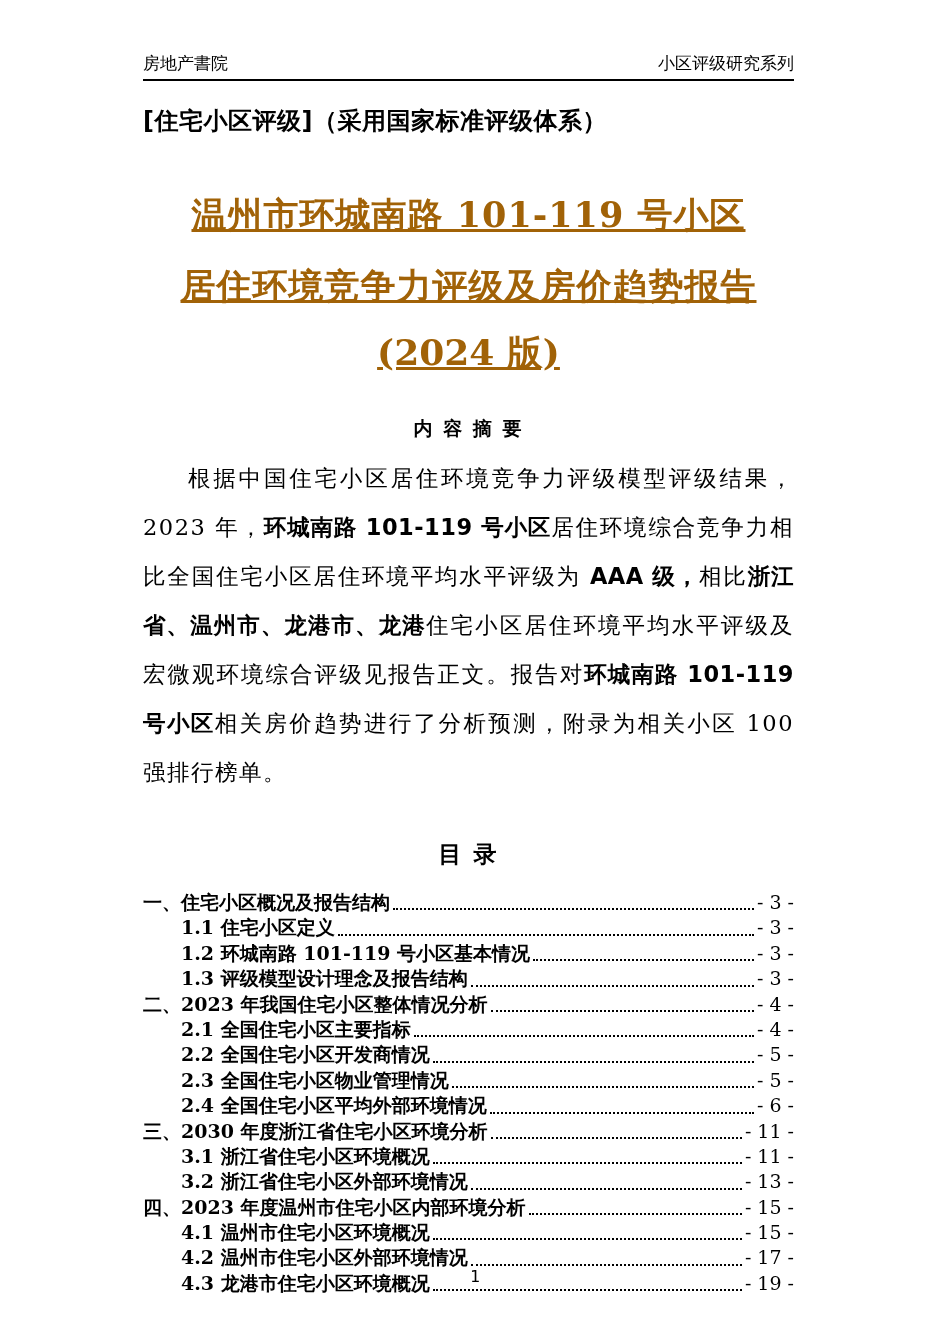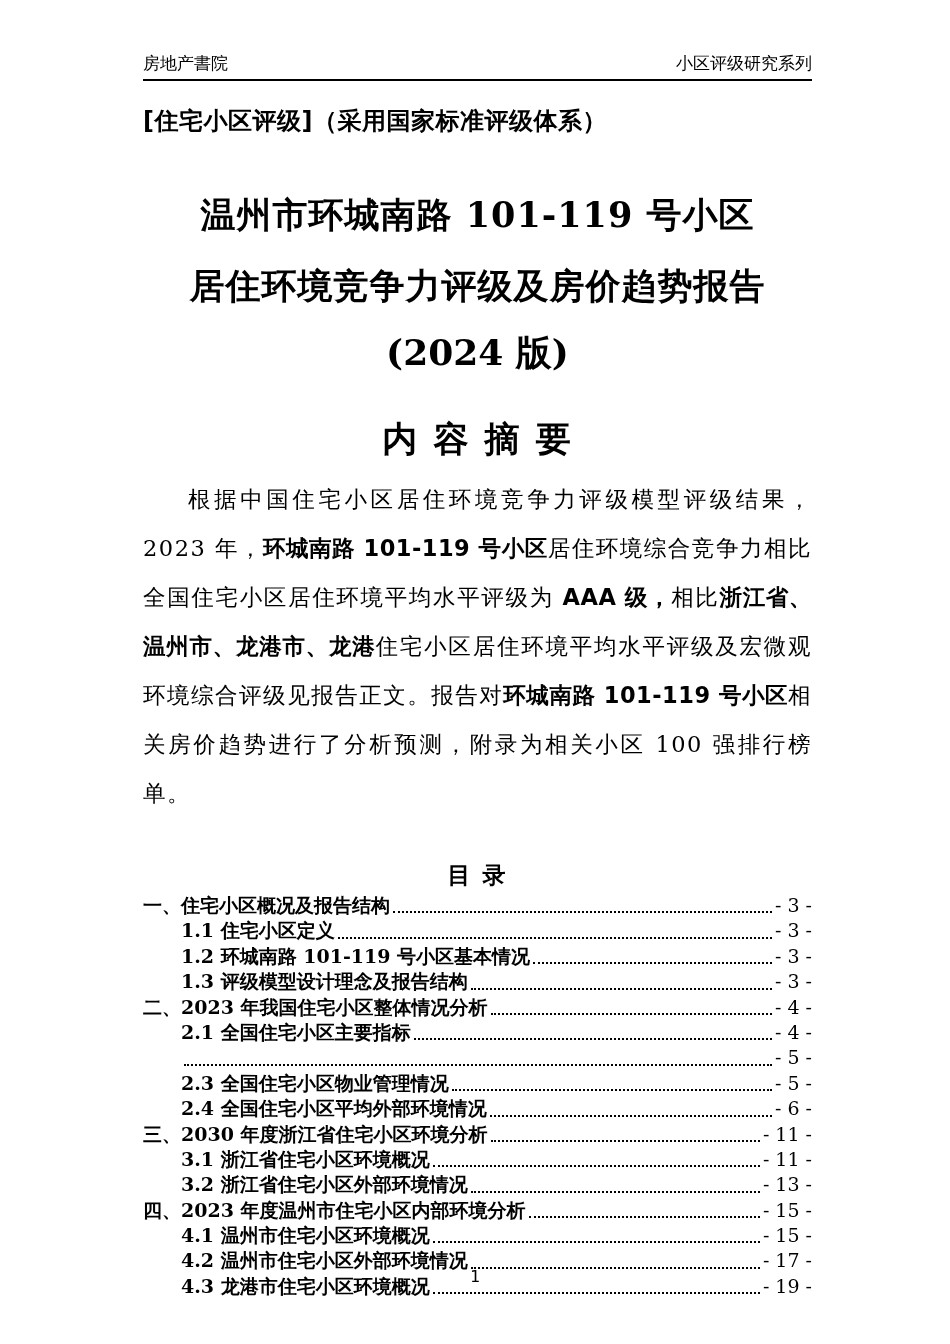--- a/index.html
+++ b/index.html
@@ -9,21 +9,21 @@
     height: 1344px;
     margin: 0 auto;
     background: #ffffff;
     color: #000000;
     font-family: "DejaVu Serif", "Liberation Serif", serif;
     overflow: hidden;
   }
   .content {
     position: absolute;
     left: 143px;
-    right: 138px;
+    right: 156px;
     top: 52px;
   }
   
   .hdr-row {
     display: flex;
     justify-content: space-between;
     align-items: flex-end;
     font-family: "DejaVu Sans", "Liberation Sans", sans-serif;
     font-size: 17px;
     line-height: 22px;
@@ -34,62 +34,62 @@
     margin: 5px 0 0 0;
   }
   .tagline {
     margin-top: 24px;
     font-family: "DejaVu Sans", "Liberation Sans", sans-serif;
     font-weight: bold;
     font-size: 24px;
     letter-spacing: 0.5px;
   }
   
-  .title-block { margin-top: 56px; text-align: center; color: #000000; }
+  .title-block { margin-top: 56px; text-align: center; color: #a16207; text-decoration: underline; }
   .title-line1, .title-line2 {
     font-weight: bold;
     font-size: 35px;
     letter-spacing: 1px;
     line-height: 44px;
   }
   .title-line2 { margin-top: 27px; }
   .title-edition {
     margin-top: 26px;
     font-weight: bold;
     font-size: 36px;
     line-height: 36px;
   }
   
   .summary-title {
     margin-top: 46px;
     text-align: center;
     font-family: "DejaVu Sans", "Liberation Sans", sans-serif;
     font-weight: bold;
-    font-size: 35px;
+    font-size: 19px;
     letter-spacing: 2px;
   }
   .summary-para {
     margin-top: 12px;
     font-size: 22.5px;
     line-height: 49px;
     text-align: justify;
     text-indent: 2em;
     letter-spacing: 1.5px;
   }
   .summary-para .b { font-weight: bold; font-family: "DejaVu Sans", "Liberation Sans", sans-serif; letter-spacing: 0.5px; }
   
   .toc-title {
     margin-top: 42px;
     text-align: center;
     font-family: "DejaVu Sans", "Liberation Sans", sans-serif;
     font-weight: bold;
     font-size: 23px;
     letter-spacing: 2px;
   }
-  .toc-list { margin-top: 2px; }
+  .toc-list { margin-top: 20px; }
   .toc-row {
     display: flex;
     align-items: flex-end;
     font-size: 19px;
     line-height: 25.4px;
     height: 25.4px;
     font-weight: bold;
     white-space: nowrap;
   }
   .toc-row.sub { padding-left: 38px; }
@@ -161,20 +161,21 @@
         <span>二、2023 年我国住宅小区整体情况分析</span>
         <span class="toc-leader"></span>
         <span class="toc-page">- 4 -</span>
       </div>
       <div class="toc-row sub">
         <span>2.1 全国住宅小区主要指标</span>
         <span class="toc-leader"></span>
         <span class="toc-page">- 4 -</span>
       </div>
       <div class="toc-row sub">
+        <span>2.2 全国住宅小区开发商情况</span>
         <span class="toc-leader"></span>
         <span class="toc-page">- 5 -</span>
       </div>
       <div class="toc-row sub">
         <span>2.3 全国住宅小区物业管理情况</span>
         <span class="toc-leader"></span>
         <span class="toc-page">- 5 -</span>
       </div>
       <div class="toc-row sub">
         <span>2.4 全国住宅小区平均外部环境情况</span>

